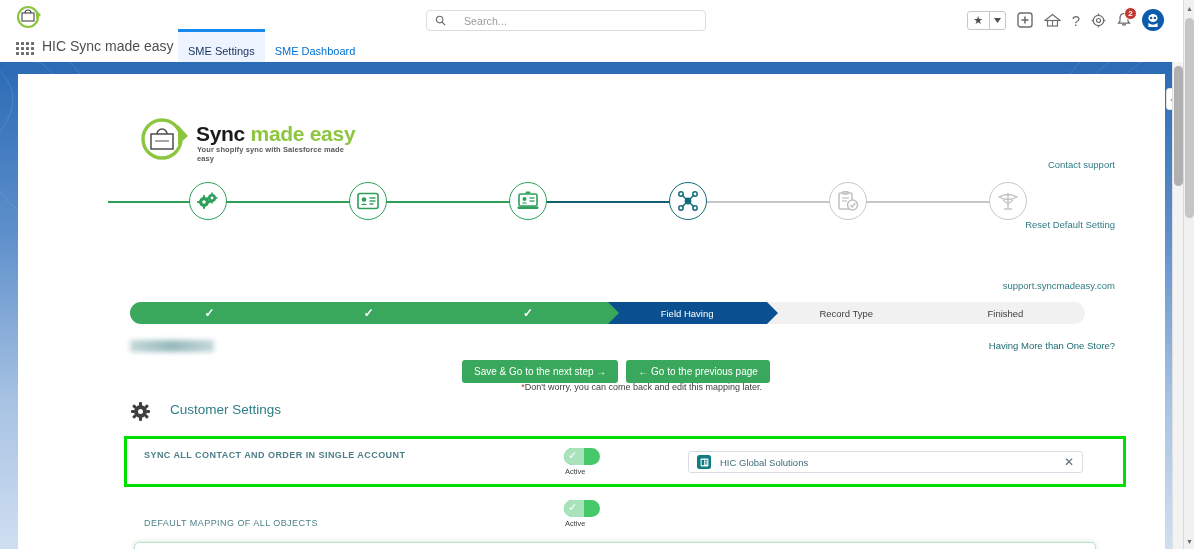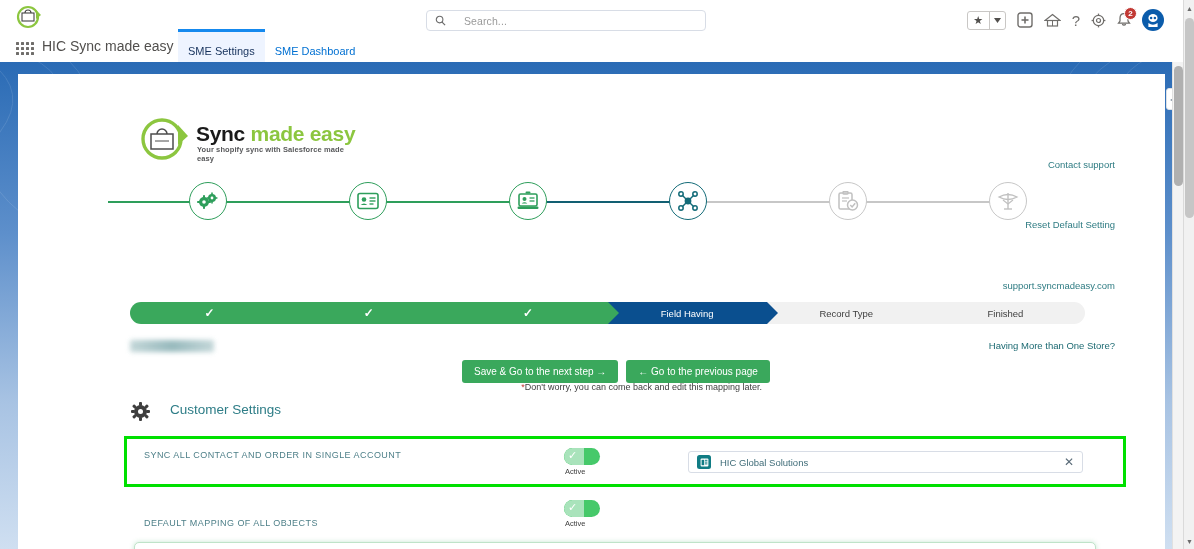--- a/index.html
+++ b/index.html
@@ -526,21 +526,21 @@
           <rect x="14" y="12.4" width="3" height="4" rx="1" transform="rotate(-45 15.5 14.4)"></rect>
           <rect x="14" y="2.6" width="3" height="4" rx="1" transform="rotate(45 15.5 4.6)"></rect>
           <rect x="2" y="12.4" width="3" height="4" rx="1" transform="rotate(45 3.5 14.4)"></rect>
         </g>
       </svg>
       <span class="title">Customer Settings</span>
     </div>
 
     <div class="hl-box"></div>
 
-    <div class="row-label" style="left:126px; top:376px;">SYNC ALL CONTACT AND ORDER IN SINGLE ACCOUNT</div>
+    <div class="row-label" style="left:126px; top:376px;font-weight:bold;">SYNC ALL CONTACT AND ORDER IN SINGLE ACCOUNT</div>
 
     <div class="toggle" style="left:546px; top:374px;">
       <div class="track">
         <span class="tick">✓</span>
         <span class="knob"></span>
       </div>
       <span class="state">Active</span>
     </div>
 
     <div class="lookup">

